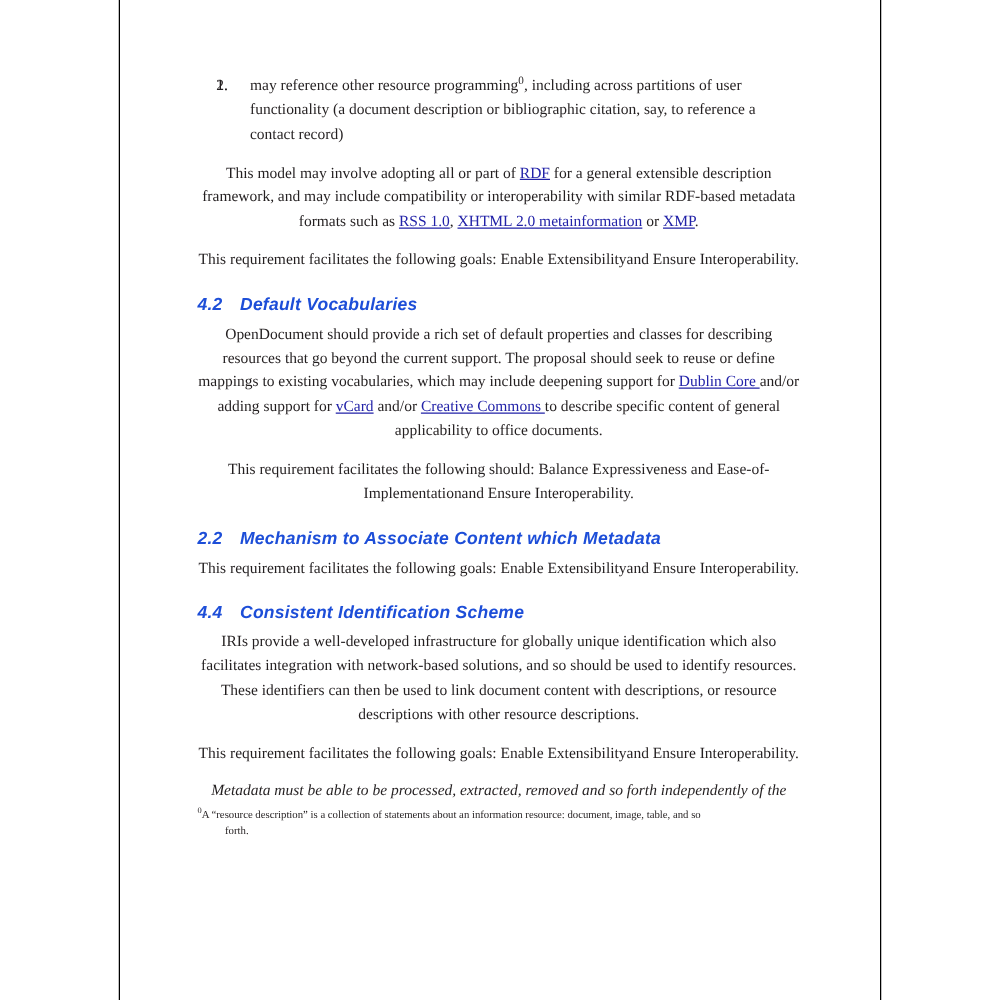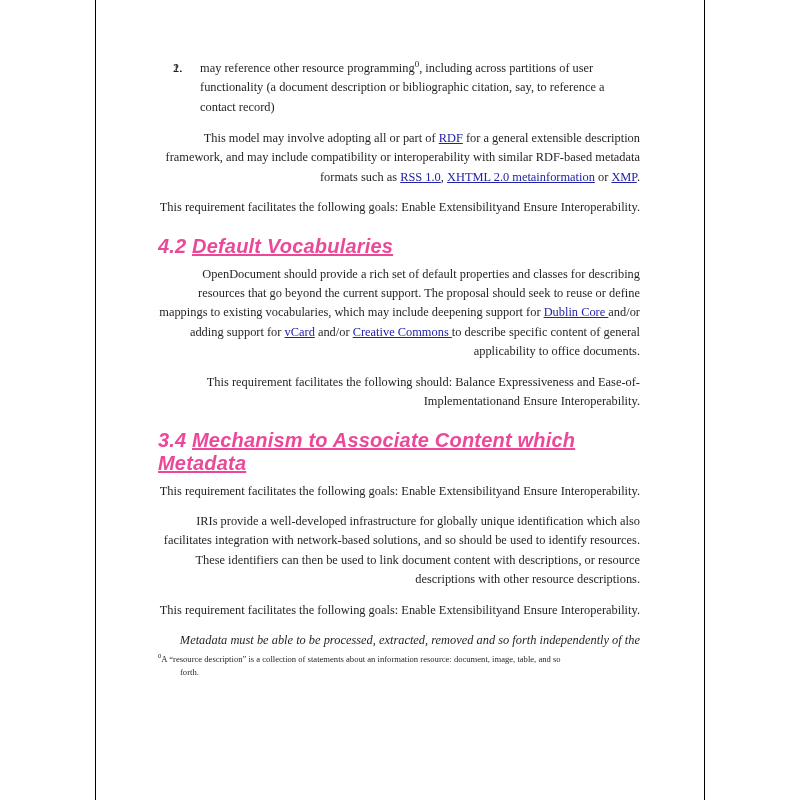--- a/index.html
+++ b/index.html
@@ -70,34 +70,33 @@
     font-size: 12.4px;
     color: #231f20;
   }
 
   
   p.doc-para {
     margin: 0 0 11px 0;
     font-size: 12.4px;
     line-height: 1.565;
     color: #231f20;
-    text-align: right;
+    text-align: center;
   }
   p.doc-para.tight { margin-bottom: 9px; font-style: italic; }
 
   
   h2.doc-heading {
     margin: 17px 0 7px 0;
     font-family: "Liberation Sans", "DejaVu Sans", sans-serif;
-    font-size: 20px;
+    font-size: 14px;
     font-weight: bold;
     font-style: italic;
-    color: #ec4899;
+    color: #1d4ed8;
     letter-spacing: 0.2px;
-    text-decoration: underline;
   }
   h2.doc-heading .h-num {
     display: inline-block;
     min-width: 34px;
   }
 
   
   a.doc-link, .doc-link {
     color: #2222a8;
     text-decoration: underline;
@@ -147,23 +146,24 @@
       </ol>
 
       <p class="doc-para" style="margin-top:12px;"><span>This model may involve adopting all or part of </span><a class="doc-link" href="#">RDF</a><span> for a general extensible description framework, and may include compatibility or interoperability with similar RDF-based metadata formats such as </span><a class="doc-link" href="#">RSS 1.0</a><span>, </span><a class="doc-link" href="#">XHTML 2.0 metainformation</a><span> or </span><a class="doc-link" href="#">XMP</a><span>.</span></p>
 
       <p class="doc-para">This requirement facilitates the following goals: Enable Extensibilityand Ensure Interoperability.</p>
 
       <h2 class="doc-heading"><span class="h-num">4.2</span><span>Default Vocabularies</span></h2>
       <p class="doc-para"><span>OpenDocument should provide a rich set of default properties and classes for describing resources that go beyond the current support. The proposal should seek to reuse or define mappings to existing vocabularies, which may include deepening support for </span><a class="doc-link" href="#">Dublin Core </a><span>and/or adding support for </span><a class="doc-link" href="#">vCard</a><span> and/or </span><a class="doc-link" href="#">Creative Commons </a><span>to describe specific content of general applicability to office documents.</span></p>
       <p class="doc-para">This requirement facilitates the following should: Balance Expressiveness and Ease-of-Implementationand Ensure Interoperability.</p>
 
-      <h2 class="doc-heading"><span class="h-num">3.4</span><span>Mechanism to Associate Content which Metadata</span></h2>
+      <h2 class="doc-heading"><span class="h-num">2.2</span><span>Mechanism to Associate Content which Metadata</span></h2>
       <p class="doc-para">This requirement facilitates the following goals: Enable Extensibilityand Ensure Interoperability.</p>
 
+      <h2 class="doc-heading"><span class="h-num">4.4</span><span>Consistent Identification Scheme</span></h2>
       <p class="doc-para">IRIs provide a well-developed infrastructure for globally unique identification which also facilitates integration with network-based solutions, and so should be used to identify resources. These identifiers can then be used to link document content with descriptions, or resource descriptions with other resource descriptions.</p>
       <p class="doc-para">This requirement facilitates the following goals: Enable Extensibilityand Ensure Interoperability.</p>
 
       <p class="doc-para tight" style="margin-bottom:0;">Metadata must be able to be processed, extracted, removed and so forth independently of the</p>
 
       <div class="footnote-block">
         <div class="fn-item"><sup>0</sup><span>A “resource description” is a collection of statements about an information resource: document, image, table, and so</span></div>
         <div class="fn-cont">forth.</div>
       </div>
 

